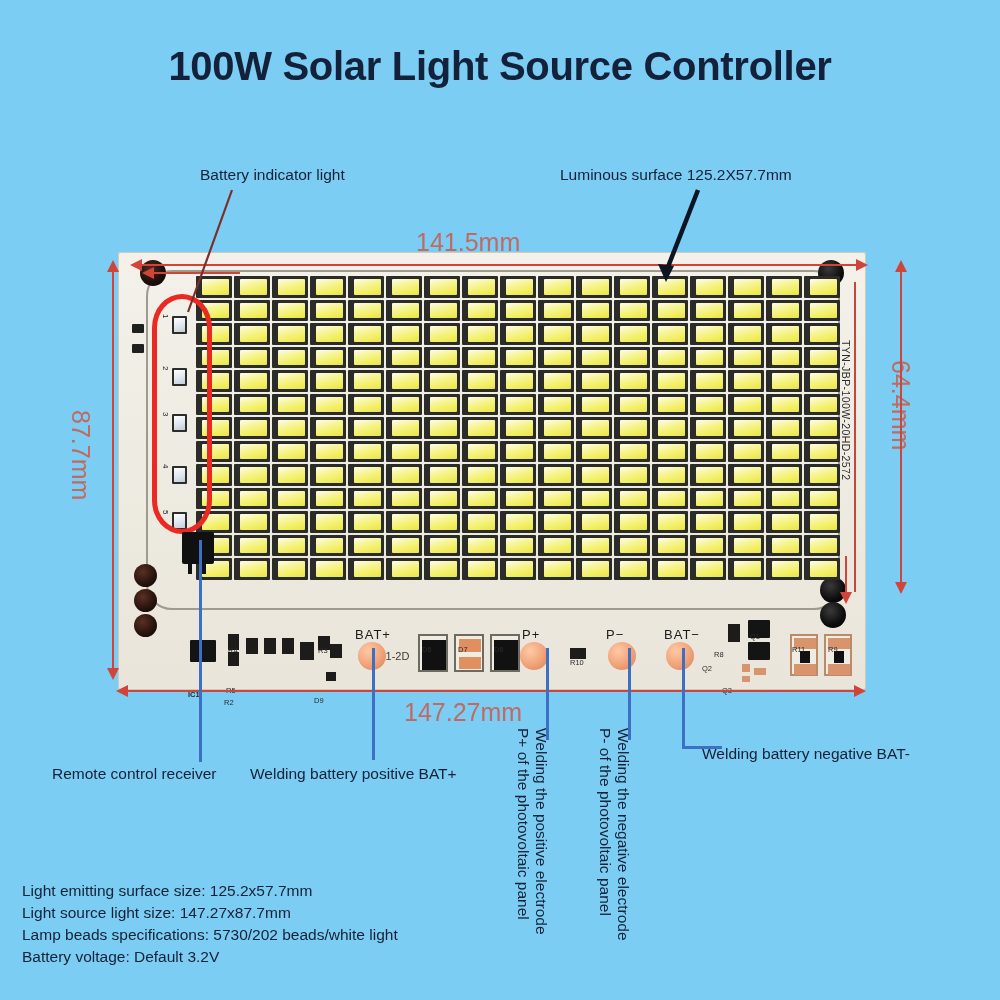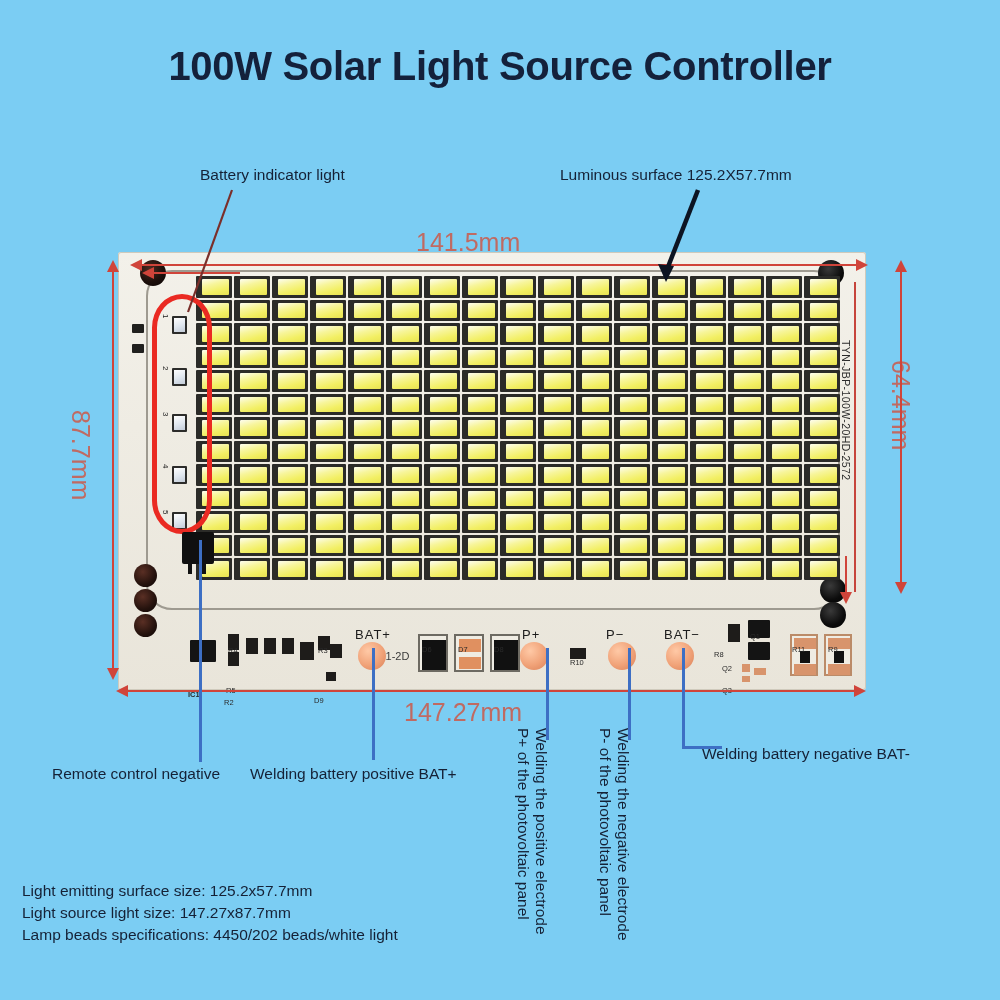--- a/index.html
+++ b/index.html
@@ -247,21 +247,21 @@
     <div class="pad" style="left:490px; top:390px;"></div>
 
     <div class="pad-lab" style="left:546px; top:375px;">BAT−</div>
     <div class="pad" style="left:548px; top:390px;"></div>
 
     <div class="silk-tiny" style="left:596px; top:378px;">R8</div>
     <div class="smd-r" style="left:610px; top:372px; width:12px; height:18px;"></div>
     <div class="ic-blk" style="left:630px; top:368px; width:22px; height:18px;"></div>
     <div class="silk-tiny" style="left:632px; top:360px;">Q1</div>
     <div class="ic-blk" style="left:630px; top:390px; width:22px; height:18px;"></div>
-    <div class="silk-tiny" style="left:604px; top:392px;text-align:center;">Q2</div>
+    <div class="silk-tiny" style="left:584px; top:392px;text-align:center;">Q2</div>
     <div class="silk-tiny" style="left:604px; top:414px;">Q3</div>
     <div class="smd-pad" style="left:624px; top:412px; width:8px; height:8px;"></div>
     <div class="smd-pad" style="left:636px; top:416px; width:12px; height:7px;"></div>
     <div class="smd-pad" style="left:624px; top:424px; width:8px; height:6px;"></div>
 
     <div class="diode-box" style="left:672px; top:382px; width:28px; height:42px; border-color:#bb8b68;">
       <div class="smd-pad" style="left:2px; top:2px; width:22px; height:11px;"></div>
       <div class="diode-dark" style="left:8px; top:15px; width:10px; height:12px;"></div>
       <div class="smd-pad" style="left:2px; top:28px; width:22px; height:11px;"></div>
     </div>
@@ -557,33 +557,34 @@
     <polygon points="26,96 18,78 34,80" fill="#0d1422"></polygon>
   </svg>
 
   <div class="lead-blue" style="left:199px; top:540px; height:222px;"></div>
   <div class="lead-blue" style="left:372px; top:648px; height:112px;"></div>
   <div class="lead-blue" style="left:546px; top:648px; height:92px;"></div>
   <div class="lead-blue" style="left:628px; top:648px; height:92px;"></div>
   <div class="lead-blue" style="left:682px; top:648px; height:100px;"></div>
   <div class="lead-blue" style="left:682px; top:746px; width:40px; height:3px;"></div>
 
-  <div class="label" style="left:52px; top:765px;">Remote control negative</div>
+  <div class="label" style="left:52px; top:765px;">Remote control receiver</div>
   <div class="label" style="left:250px; top:765px;">Welding battery positive BAT+</div>
   <div class="label" style="left:702px; top:745px;">Welding battery negative BAT-</div>
 
   <div class="vlab-wrap" style="left:550px; top:728px;">
     <div>Welding the positive electrode</div>
     <div>P+ of the photovoltaic panel</div>
   </div>
 
   <div class="vlab-wrap" style="left:632px; top:728px;">
     <div>Welding the negative electrode</div>
     <div>P- of the photovoltaic panel</div>
   </div>
 
   <div class="specs">
     <div>Light emitting surface size: 125.2x57.7mm</div>
     <div>Light source light size: 147.27x87.7mm</div>
-    <div>Lamp beads specifications: 4450/202 beads/white light</div>
+    <div>Lamp beads specifications: 5730/202 beads/white light</div>
+    <div>Battery voltage: Default 3.2V</div>
   </div>
 
 </div>
 
 </body></html>

